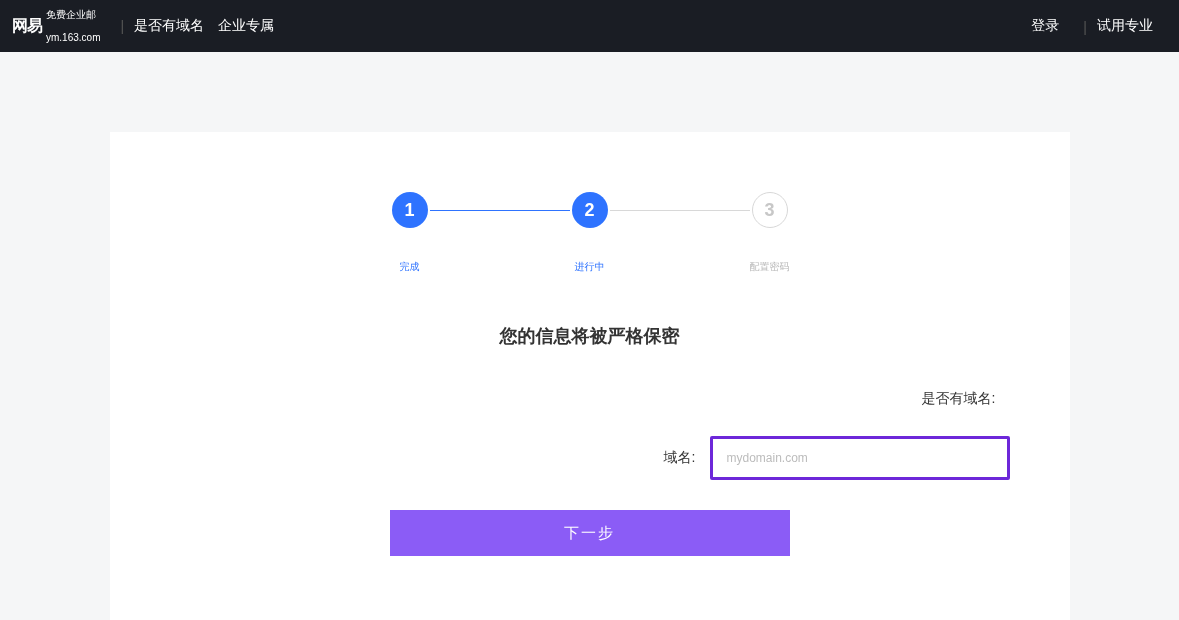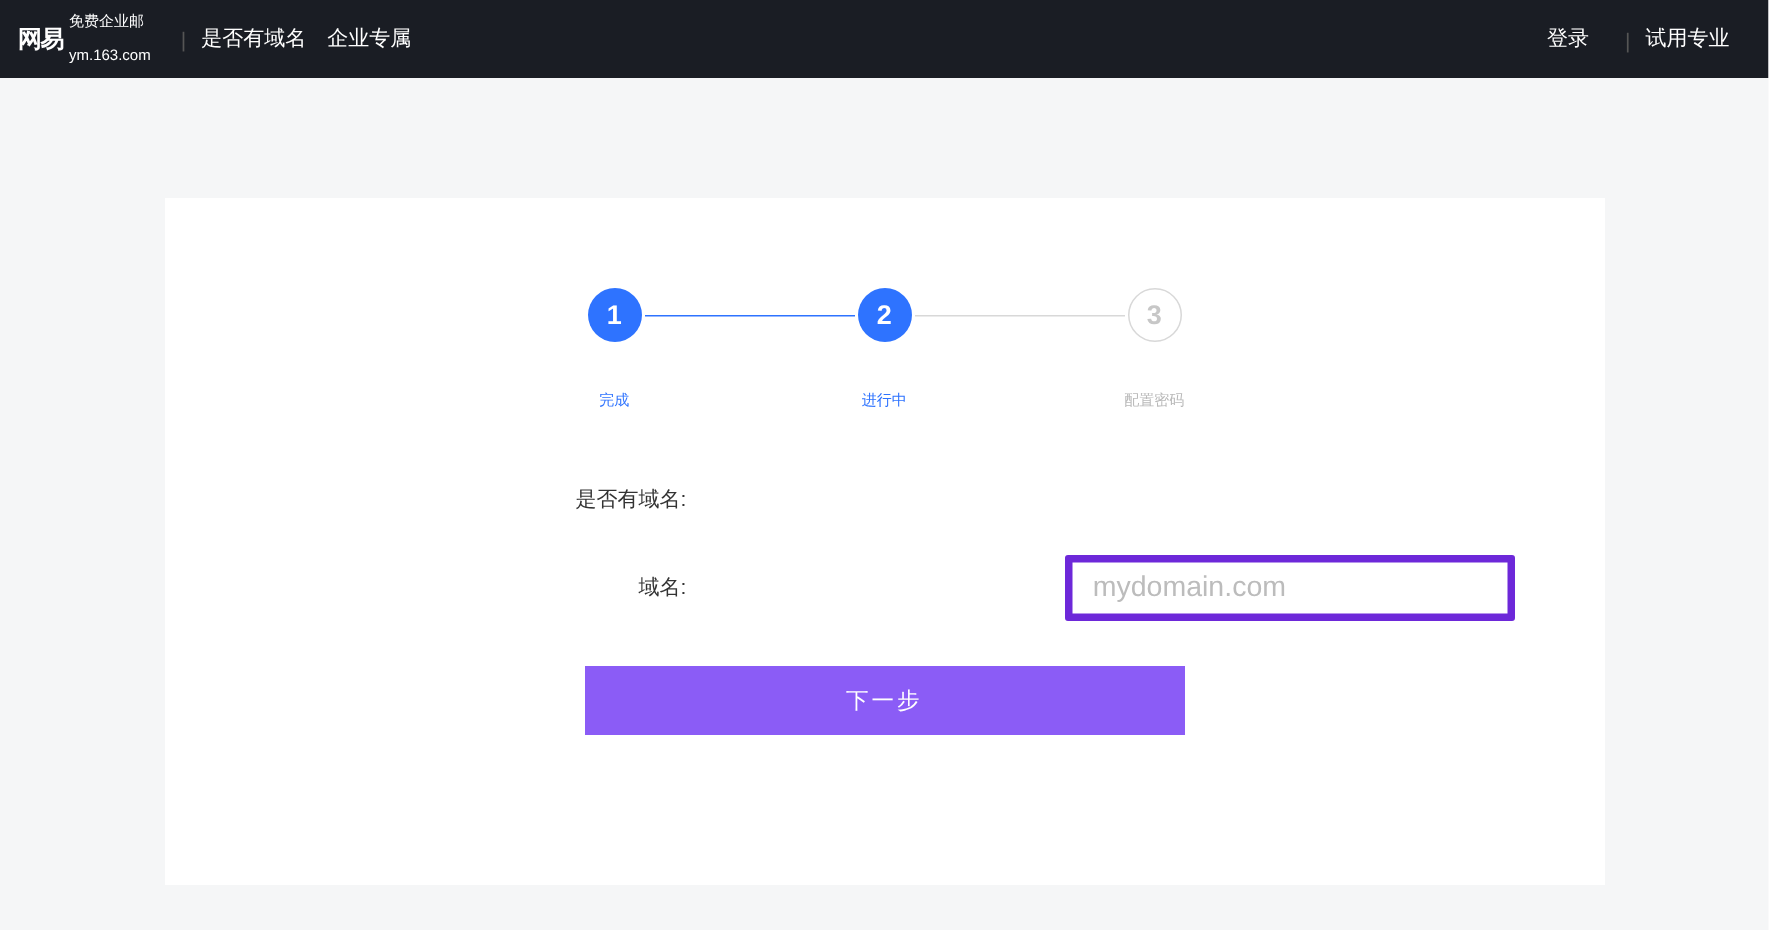--- a/index.html
+++ b/index.html
@@ -65,21 +65,21 @@
       text-align: center;
       font-size: 18px;
       font-weight: bold;
       color: #333;
       margin-bottom: 42px;
     }
 
     .form-row {
       display: flex;
       align-items: center;
-      justify-content: space-between;
+      justify-content: flex-end;
       margin-bottom: 28px;
       padding-left: 200px;
     }
     .form-label {
       width: 88px;
       text-align: right;
       font-size: 14px;
       color: #333;
       margin-right: 14px;
     }
@@ -90,24 +90,24 @@
       border: 1px solid #c9c9c9;
       display: flex; align-items: center; justify-content: center;
     }
     .radio-outer.checked { border-color: #2e73ff; }
     .radio-inner { width: 8px; height: 8px; border-radius: 50%; background: #2e73ff; }
     .radio-label { font-size: 14px; color: #333; }
     .radio-label.active { color: #2e73ff; }
 
     .text-input {
       width: 300px; height: 44px;
-      border: 5px solid #6d28d9;
+      border: 3px solid #6d28d9;
       border-radius: 2px;
       padding: 0 14px;
-      font-size: 19px;
+      font-size: 12px;
       color: #333;
       outline: none;
     }
     .text-input::placeholder { color: #bcbcbc; }
 
     .submit-btn {
       display: block;
       width: 400px; height: 46px;
       margin: 30px auto 0;
       background: #8b5cf6;
@@ -151,20 +151,21 @@
       <div class="step-circle active">2</div>
       <div class="step-label active">进行中</div>
     </div>
     <div class="step-line inactive"></div>
     <div class="step">
       <div class="step-circle inactive">3</div>
       <div class="step-label inactive">配置密码</div>
     </div>
   </div>
 
+  <div class="form-heading">您的信息将被严格保密</div>
 
   <div class="form-row">
     <div class="form-label">是否有域名:</div>
   </div>
 
   <div class="form-row">
     <div class="form-label">域名:</div>
     <input class="text-input" placeholder="mydomain.com" style="">
   </div>
 

